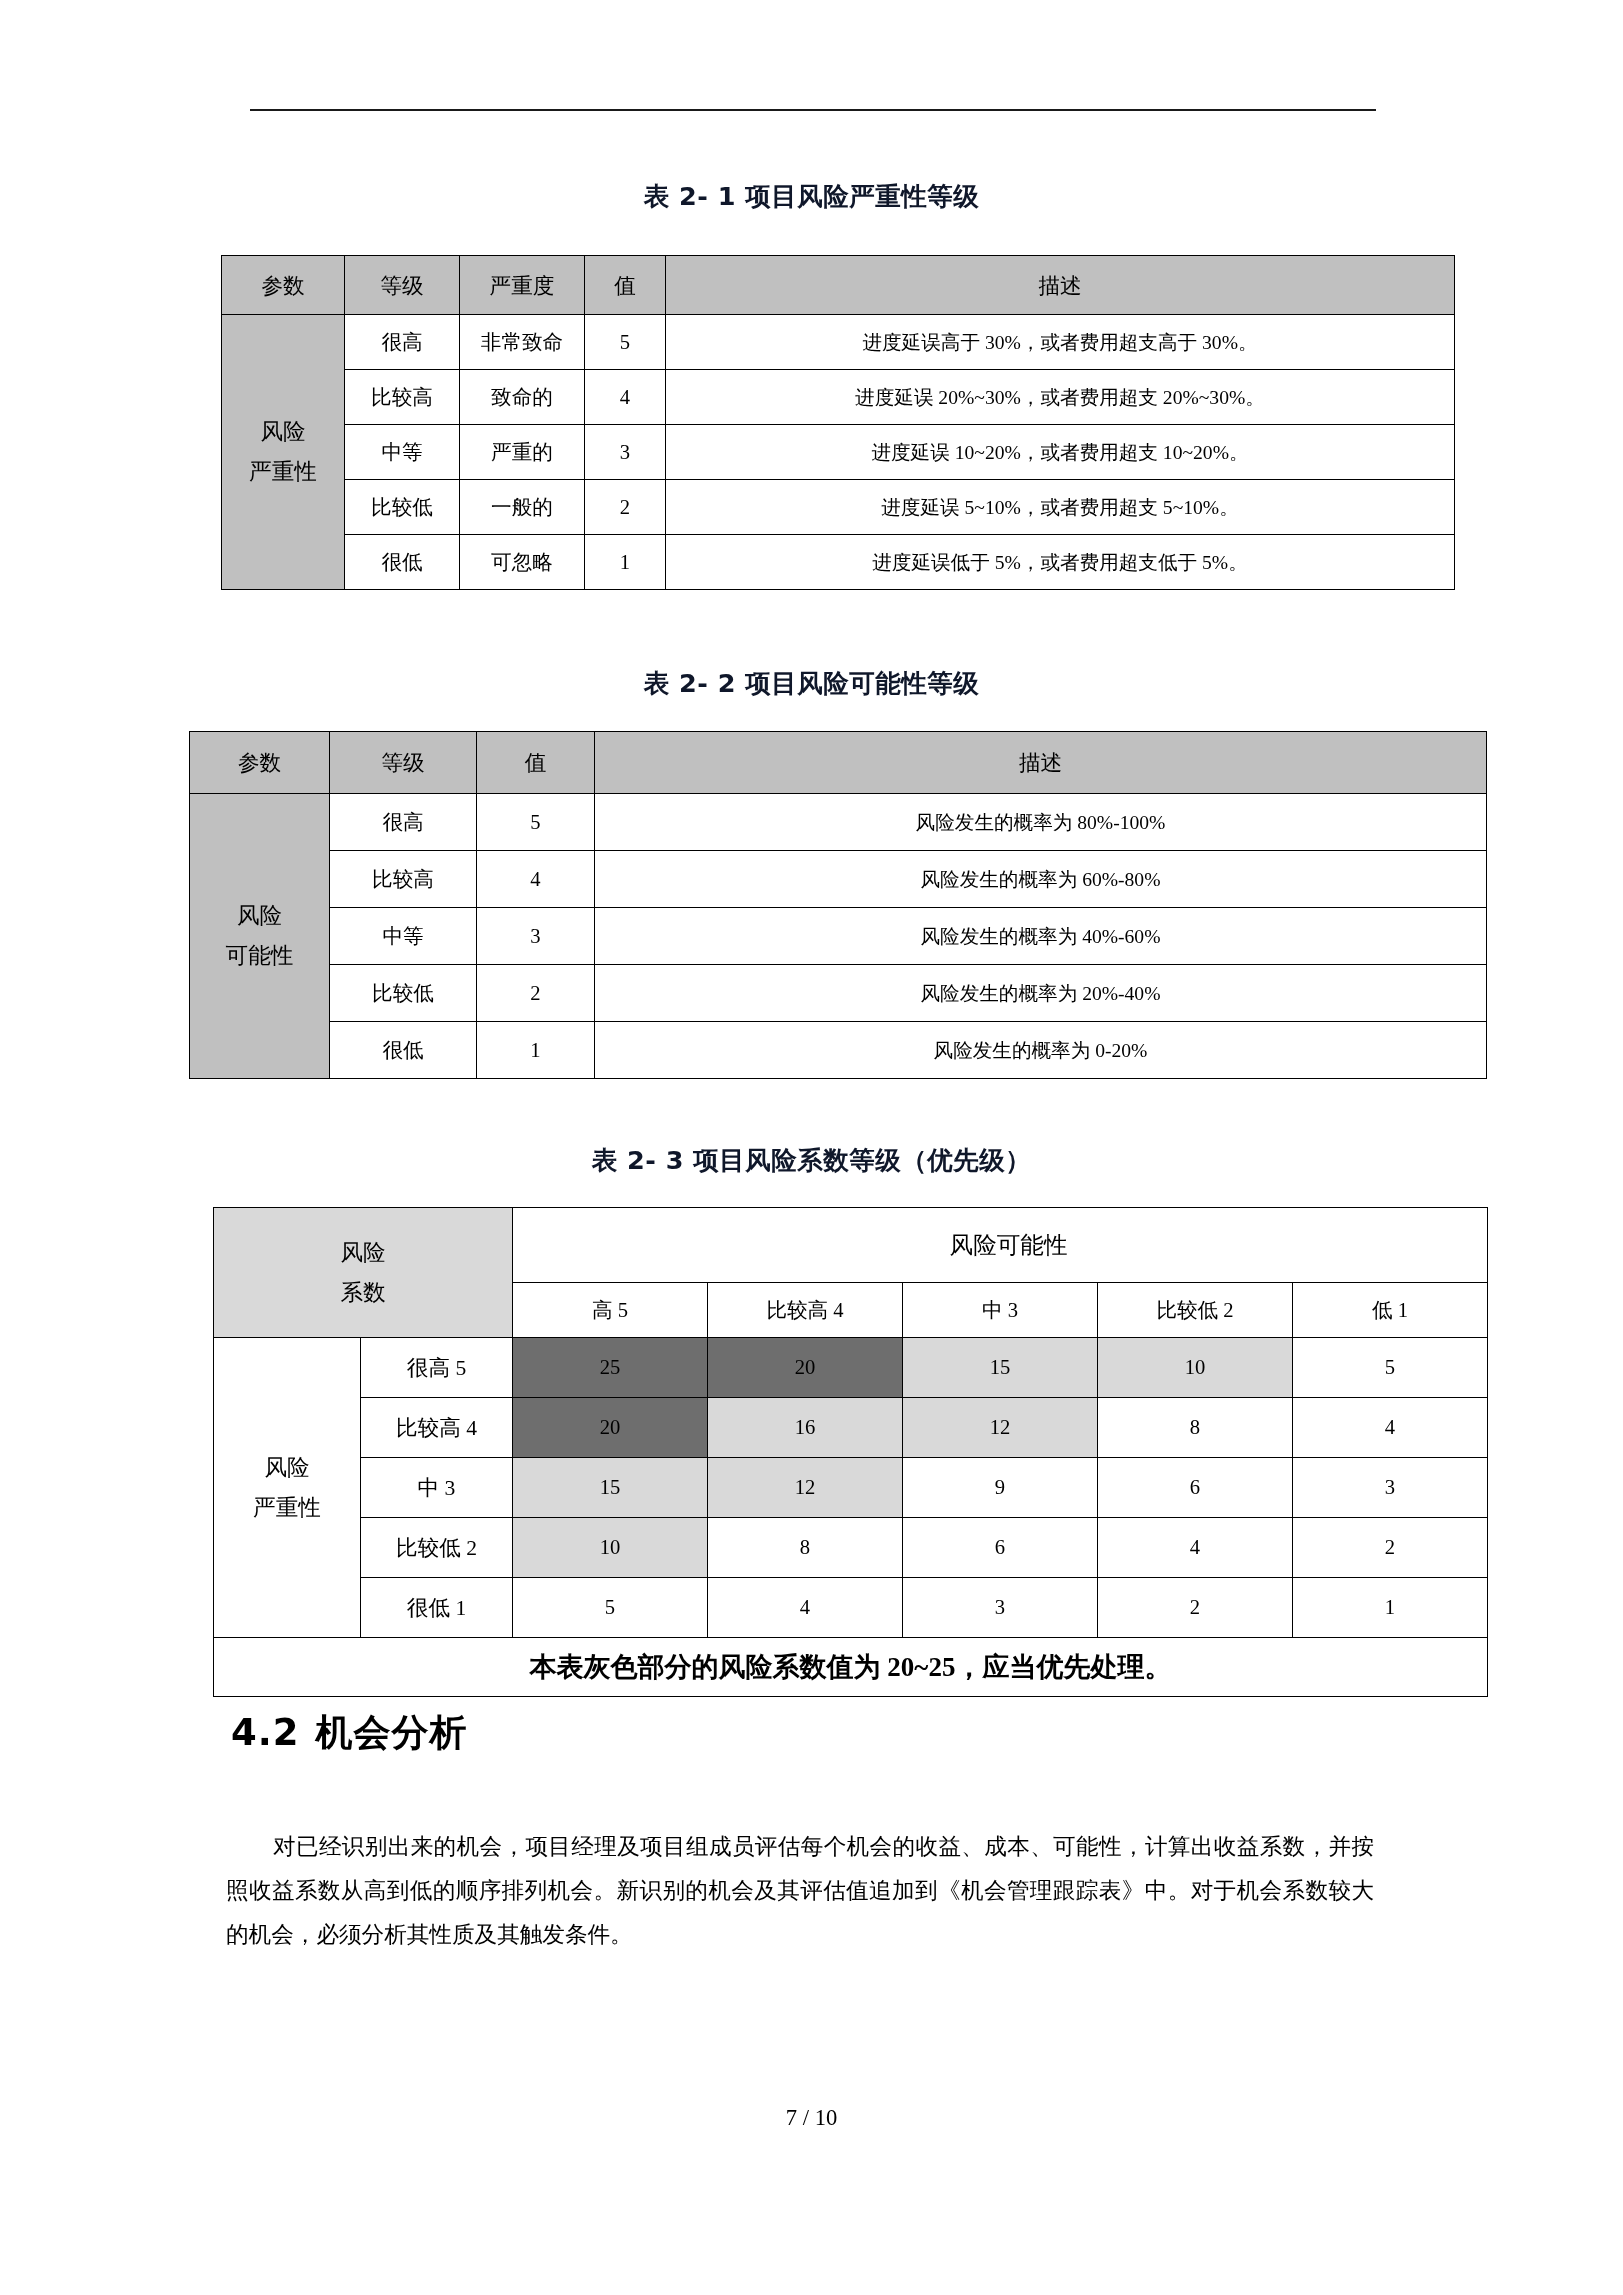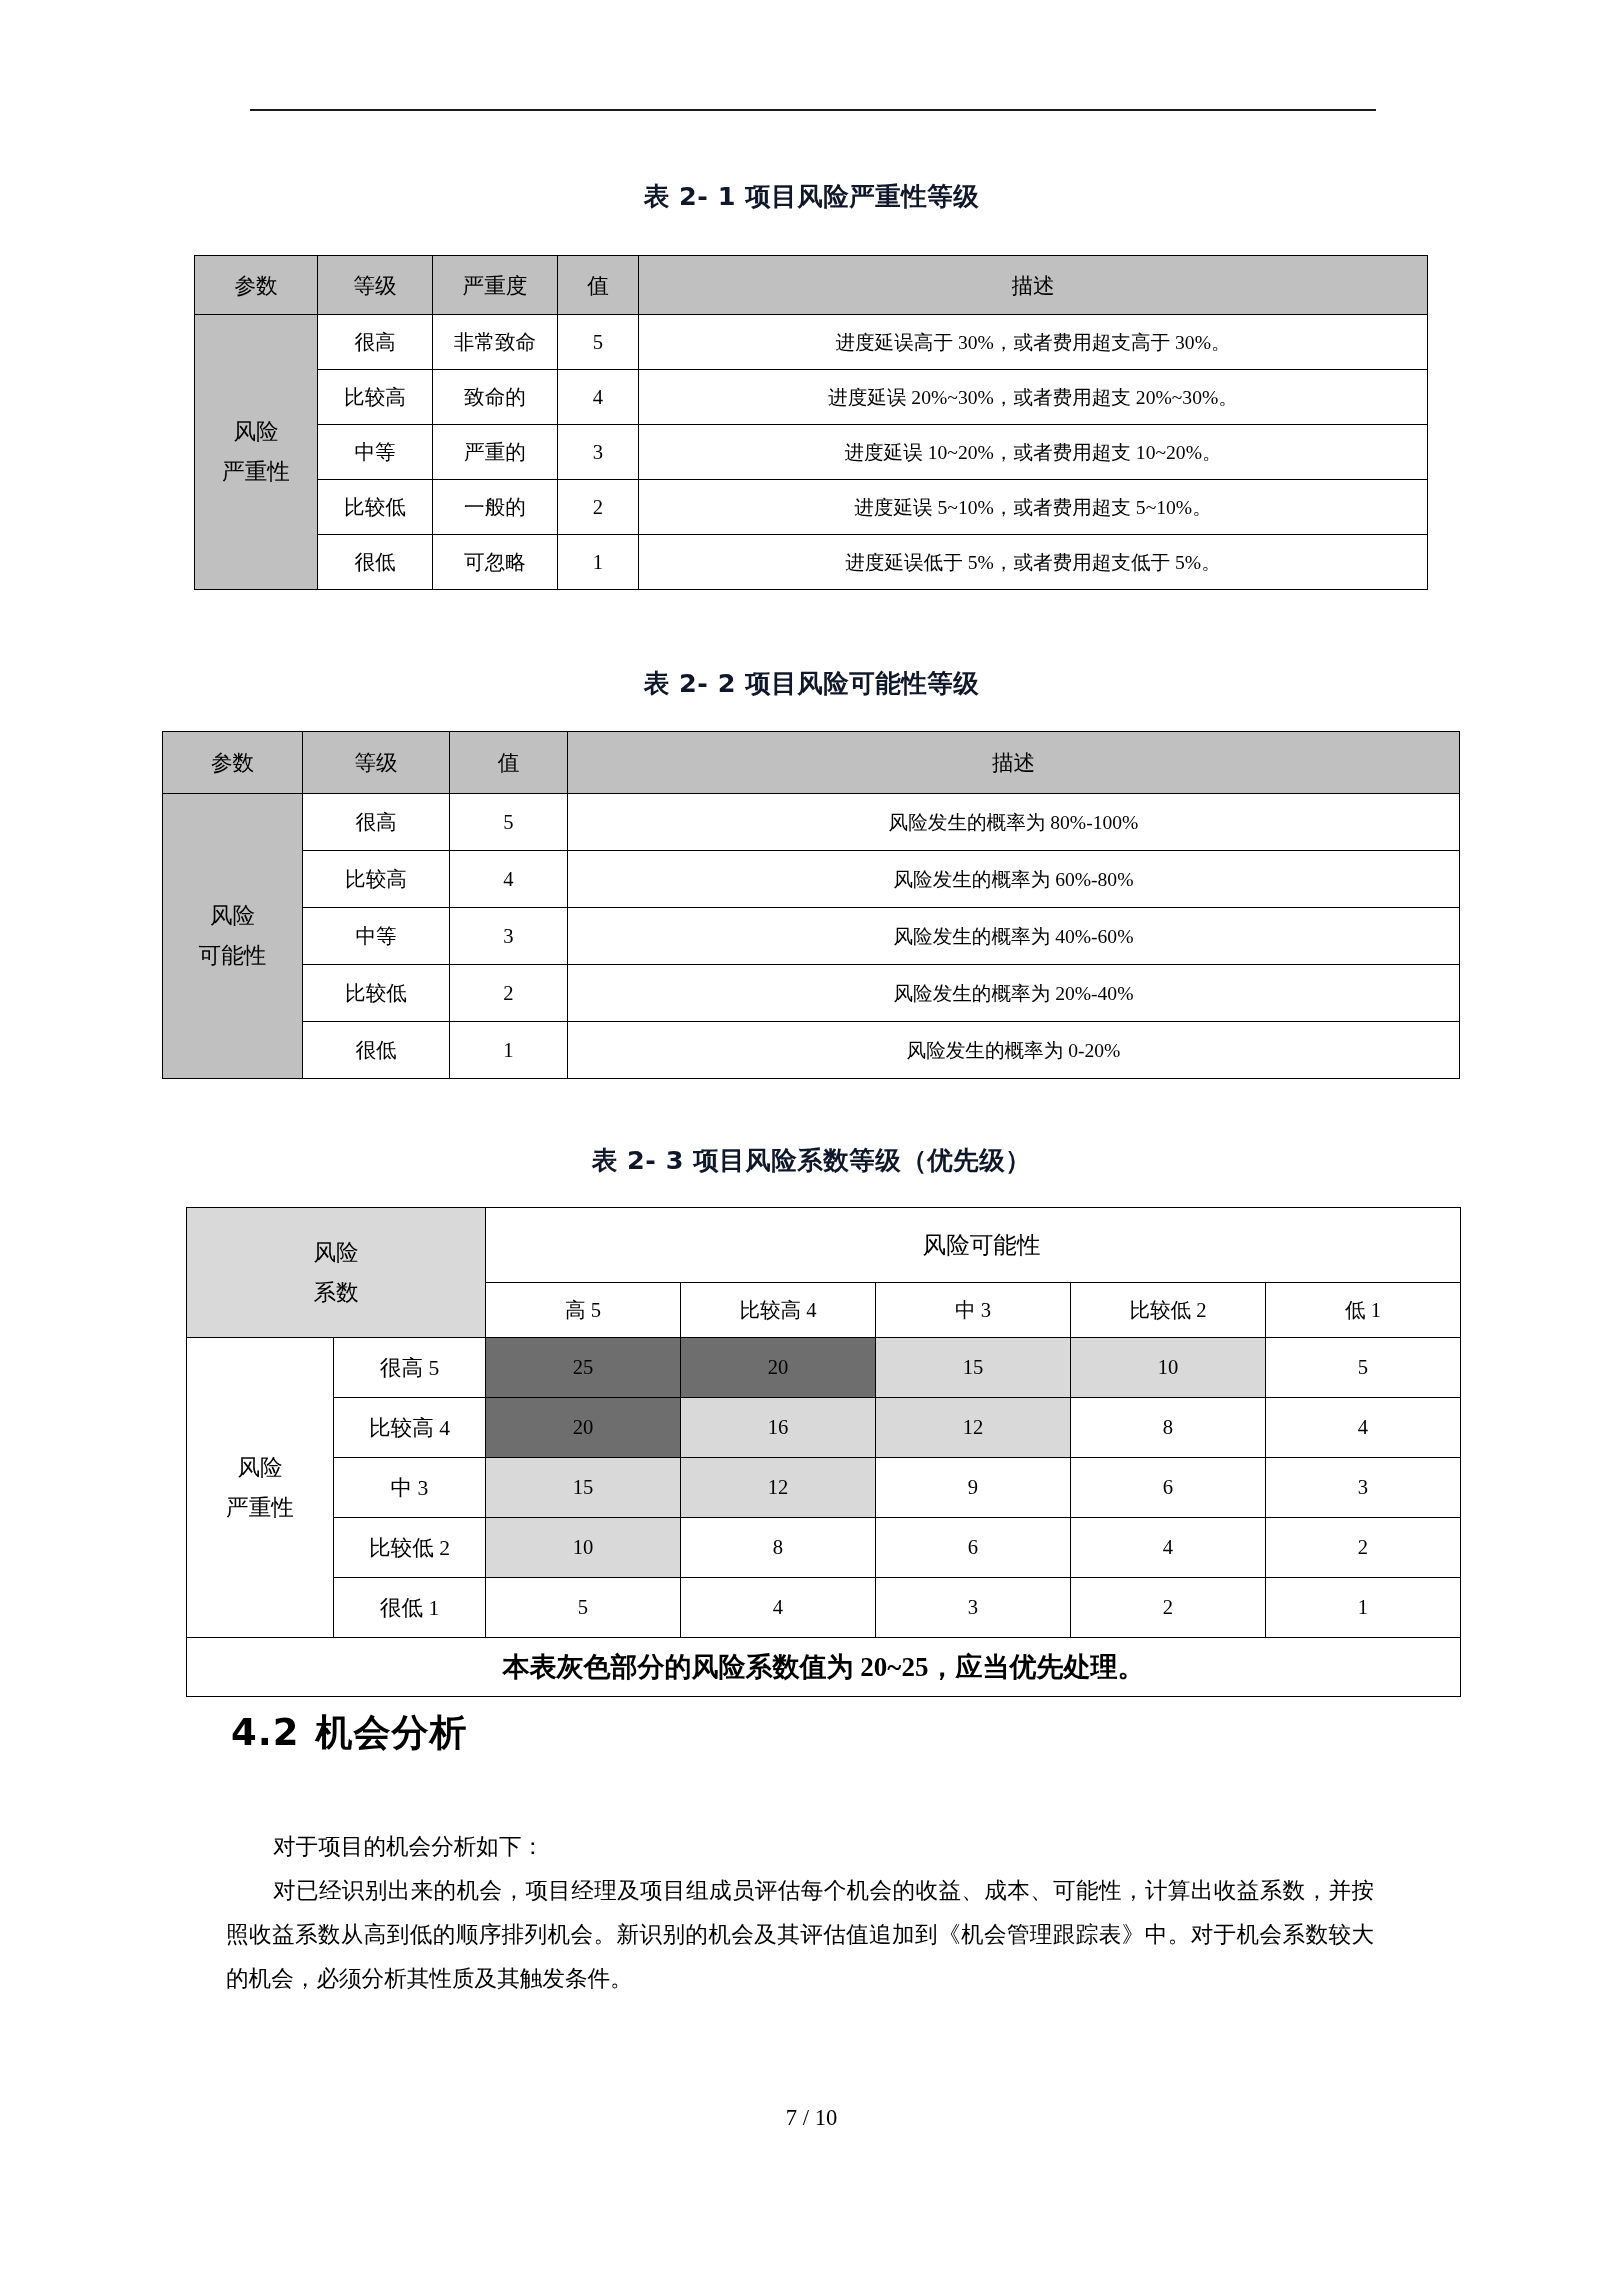--- a/index.html
+++ b/index.html
@@ -49,20 +49,21 @@
   #cap3 { top: 1143px; }
 
   
   table.doc {
     position: absolute;
     border-collapse: collapse;
     font-family: "Liberation Serif", "DejaVu Serif", serif;
     font-size: 20.6px;
     color: #000;
     table-layout: fixed;
+    margin-left: 27px;
   }
   table.doc td, table.doc th {
     border: 1px solid #000;
     text-align: center;
     vertical-align: middle;
     padding: 0 4.9px;
     font-weight: normal;
   }
   table.doc .hdr {
     background: #c0c0c0;
@@ -348,20 +349,19 @@
         <td class="note" colspan="7">本表灰色部分的风险系数值为 20~25，应当优先处理。</td>
       </tr>
     </tbody>
   </table>
 
   <div class="section-heading">
     <span class="num">4.2</span><span>机会分析</span>
   </div>
 
   <div class="body-block">
-    <p>对于项目的机会分析如下：</p>
     <p>对已经识别出来的机会，项目经理及项目组成员评估每个机会的收益、成本、可能性，计算出收益系数，并按照收益系数从高到低的顺序排列机会。新识别的机会及其评估值追加到《机会管理跟踪表》中。对于机会系数较大的机会，必须分析其性质及其触发条件。</p>
   </div>
 
   <div class="footer">7 / 10</div>
 
 </div>
 
 
 </body></html>

